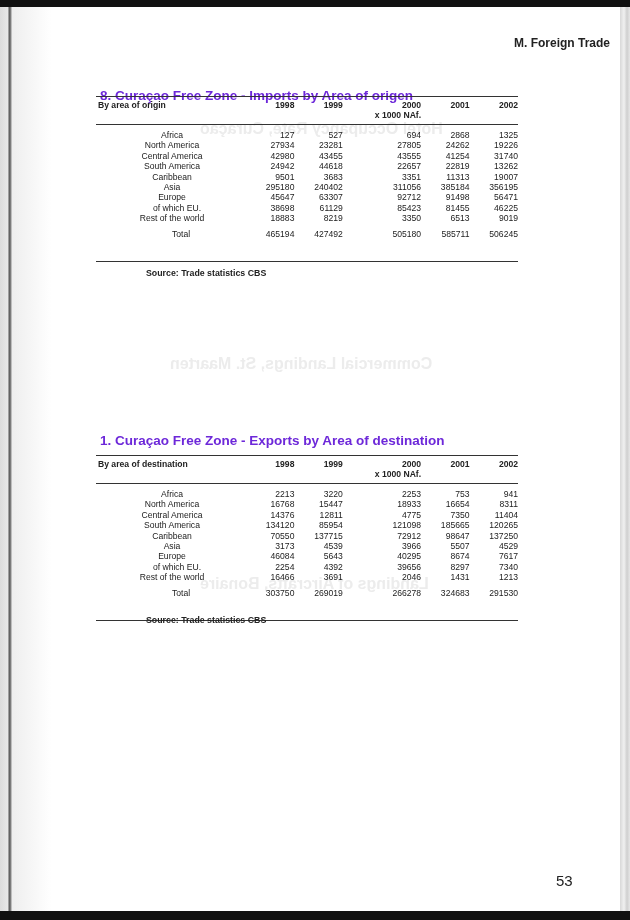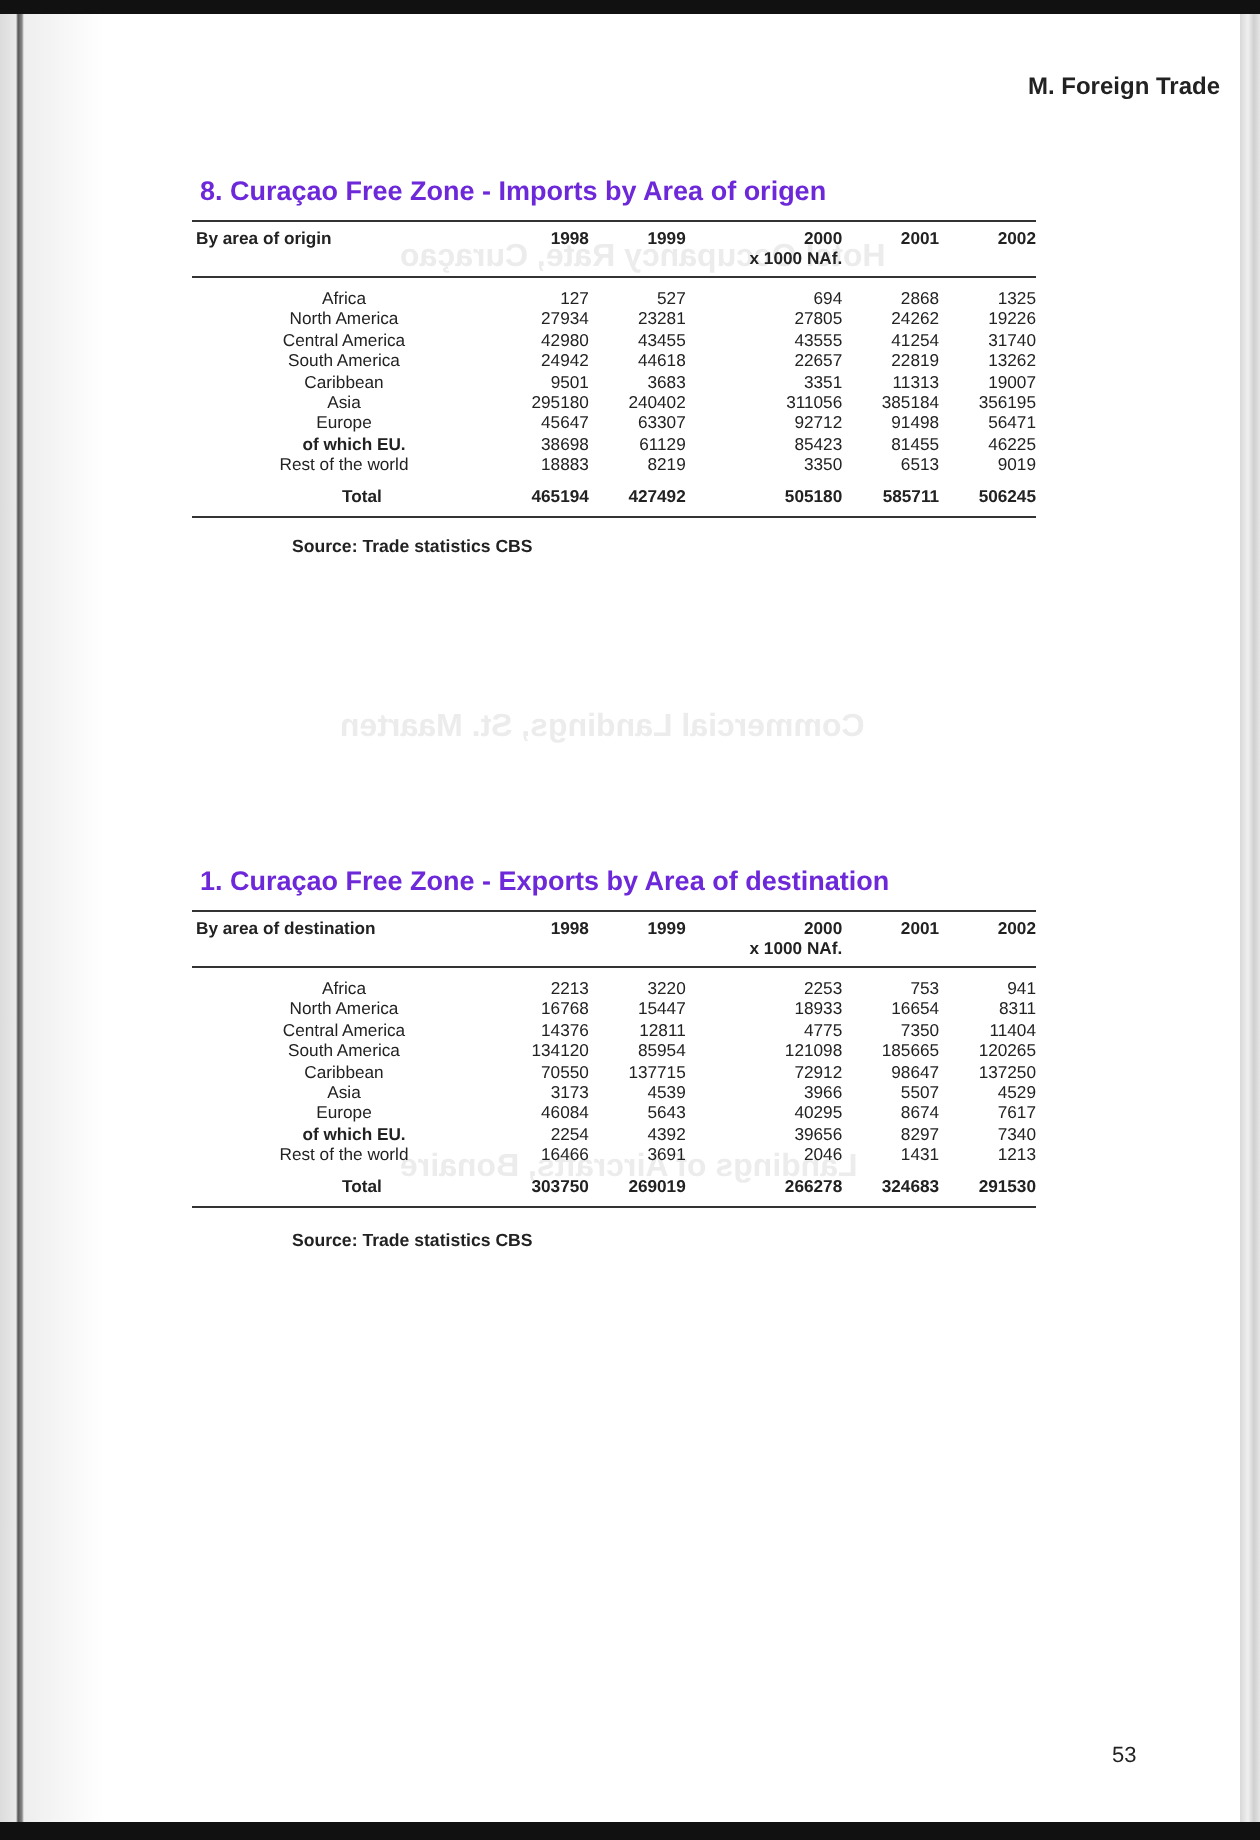--- a/index.html
+++ b/index.html
@@ -17,42 +17,42 @@
     background: linear-gradient(to right, #eeeeee, #ffffff); }
   .right-edge { position: absolute; right: 0; top: 7px; width: 10px; height: 904px;
     background: linear-gradient(to right, #d8d8d8, #f0f0f0 40%, #cfcfcf 70%, #e6e6e6); }
 
   .chapter-title { position: absolute; right: 20px; top: 36px; font-size: 12px; font-weight: bold; color: #222; }
   .section-title { position: absolute; left: 100px; font-size: 13.5px; font-weight: bold; color: #6d28d9; }
   .st8 { top: 88px; }
   .st9 { top: 433px; }
 
   table.data { position: absolute; left: 96px; width: 422px; border-collapse: collapse; font-size: 8.6px; color: #222; }
-  table.t8 { top: 110px; }
+  table.t8 { top: 96px; }
   table.t9 { top: 455px; }
   table.data thead th {
     font-weight: bold; text-align: right; vertical-align: top; padding: 3px 0 4px 0;
     border-top: 1.5px solid #333; border-bottom: 1.5px solid #333; line-height: 10px;
   }
   table.data thead th.first { text-align: left; padding-left: 2px; }
   table.data thead th .unit { display: block; }
   table.data tbody td { padding: 0; line-height: 10.4px; text-align: right; }
   table.data tbody td.label { text-align: center; padding-left: 2px; }
-  table.data tbody td.label.indent { padding-left: 12px; font-weight: bold; }
+  table.data tbody td.label.indent { padding-left: 12px; }
   table.data tbody tr.spacer td { height: 5px; }
   table.data tbody tr.first-row td { padding-top: 5px; }
-  table.data tbody tr.total td { padding-bottom: 5px; border-bottom: 1.5px solid #333; font-weight: bold; }
+  table.data tbody tr.total td { padding-bottom: 22px; border-bottom: 1.5px solid #333; }
   table.data tbody tr.total td.label { padding-left: 20px; }
   col.c0 { width: 150px; }
   .source { position: absolute; left: 98px; font-size: 8.8px; font-weight: bold; color: #222; margin-left: 48px; }
   .src8 { top: 268px; }
   .src9 { top: 615px; }
 
   .ghost { position: absolute; color: #ececec; font-weight: bold; font-size: 16px; transform: scaleX(-1); }
-  .page-number { position: absolute; left: 556px; top: 872px; font-size: 11px; color: #222; }
+  .page-number { position: absolute; left: 556px; top: 872px; font-size: 15px; color: #222; }
 </style>
 </head>
 <body>
 
 <div class="top-bar"></div>
 <div class="left-edge"></div>
 <div class="left-shade"></div>
 <div class="right-edge"></div>
 
 <div class="ghost" style="left:200px;top:120px;">Hotel Occupancy Rate, Curaçao</div>

